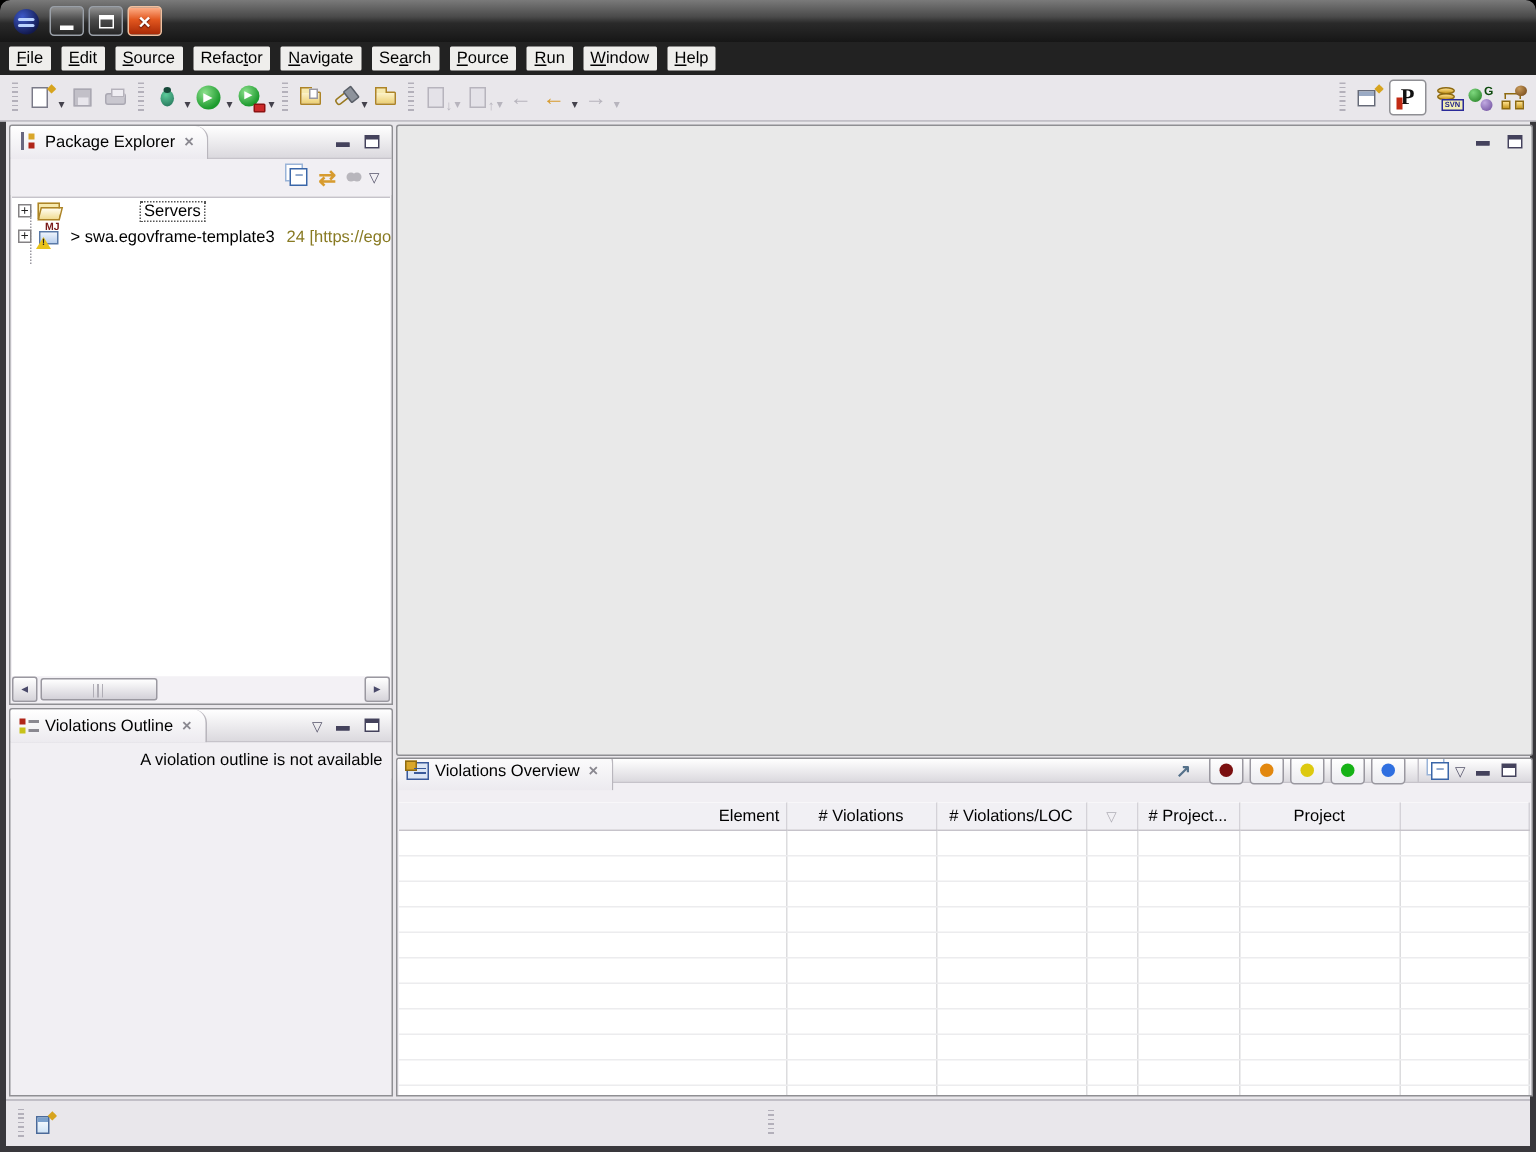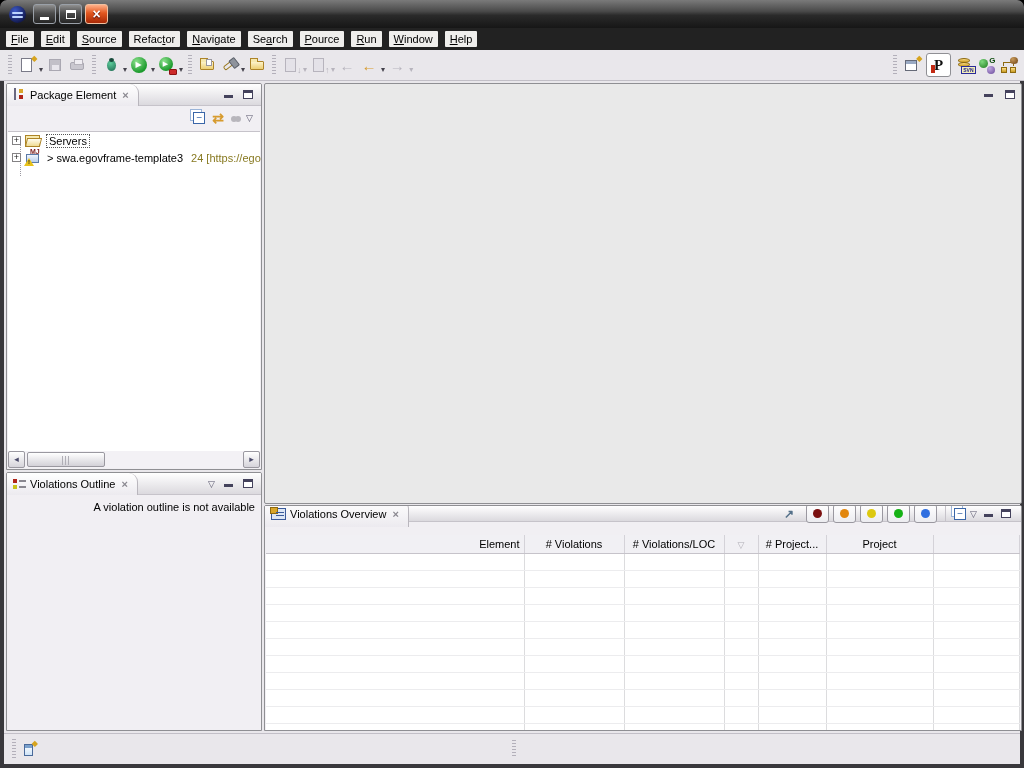--- a/index.html
+++ b/index.html
@@ -100,21 +100,21 @@
   .t-openfolder:before{content:"";position:absolute;left:0;top:1px;width:13px;height:9px;background:#f6e9ae;border:1px solid #ad8427;}
   .t-openfolder:after{content:"";position:absolute;left:1px;top:4px;width:13px;height:7px;background:linear-gradient(#fffdf0,#f0dc94);border:1px solid #ad8427;transform:skewX(-14deg);}
   .t-proj{position:relative;width:18px;height:15px;flex:none;}
   .t-proj .body{position:absolute;left:1px;top:4px;width:13px;height:9px;background:linear-gradient(#eef4fd,#b9cfec);border:1px solid #5a7aa8;}
   .t-proj .mj{position:absolute;left:5px;top:-2px;font-size:7px;font-weight:bold;color:#7a1a1a;letter-spacing:0;}
   .t-proj .warn{position:absolute;left:-1px;bottom:-1px;width:0;height:0;border-left:5px solid transparent;border-right:5px solid transparent;border-bottom:8px solid #e8c21a;}
   .t-proj .warn:after{content:"!";position:absolute;left:-1px;top:1px;font-size:6px;font-weight:bold;color:#222;}
   .t-folder{position:relative;width:17px;height:13px;flex:none;}
   .t-folder:before{content:"";position:absolute;left:0;top:0;width:6px;height:3px;background:#cfe0f5;border:1px solid #5a7aa8;border-bottom:none;}
   .t-folder:after{content:"";position:absolute;left:0;top:2px;width:14px;height:10px;background:linear-gradient(#eaf2fc,#aac6e8);border:1px solid #5a7aa8;border-radius:1px;}
-  .sel-label{border:1px dotted #555;padding:0 2px;}
+  .sel-label{border:1px dotted #555;padding:0 2px;margin-left:47px;}
   .deco{color:#887a22;margin-left:4px;}
   .tree-guide{position:absolute;left:12px;top:8px;height:36px;border-left:1px dotted #9a98a0;}
   
   .hscroll{position:absolute;left:1px;right:1px;bottom:1px;height:17px;background:#f3f1f5;display:flex;align-items:center;}
   .sbtn{width:17px;height:17px;background:linear-gradient(#fff,#d6d4da);border:1px solid #9a98a0;border-radius:2px;
         color:#4a4a6a;font-size:9px;line-height:15px;text-align:center;flex:none;}
   .sbtn.right{margin-left:auto;}
   .thumb{width:78px;height:15px;margin-left:2px;background:linear-gradient(#fff,#d3d1d8);border:1px solid #9a98a0;border-radius:2px;position:relative;}
   .thumb:after{content:"";position:absolute;left:50%;top:3px;width:8px;height:9px;margin-left:-4px;
                background:repeating-linear-gradient(to right,#b0aeb6 0 1px,transparent 1px 3px);}
@@ -325,21 +325,21 @@
     </div>
 
     <div class="panel" style="left:2px;top:2px;width:256px;height:387px;">
       <div class="phdr">
         <span class="tab">
           <span class="ic" style="width:13px;height:13px">
               <span style="position:absolute;left:1px;top:0;width:2px;height:12px;background:#6a6880"></span>
               <span style="position:absolute;left:6px;top:1px;width:4px;height:4px;background:#d9a62a"></span>
               <span style="position:absolute;left:6px;top:7px;width:4px;height:4px;background:#b02418"></span>
             </span>
-          <span>Package Element</span>
+          <span>Package Explorer</span>
           <span class="x">×</span>
         </span>
         <span class="hbtns">
           <span class="mini">
               <span class="i-min2"></span>
             </span>
           <span class="mini">
               <span class="i-max2"></span>
             </span>
         </span>

